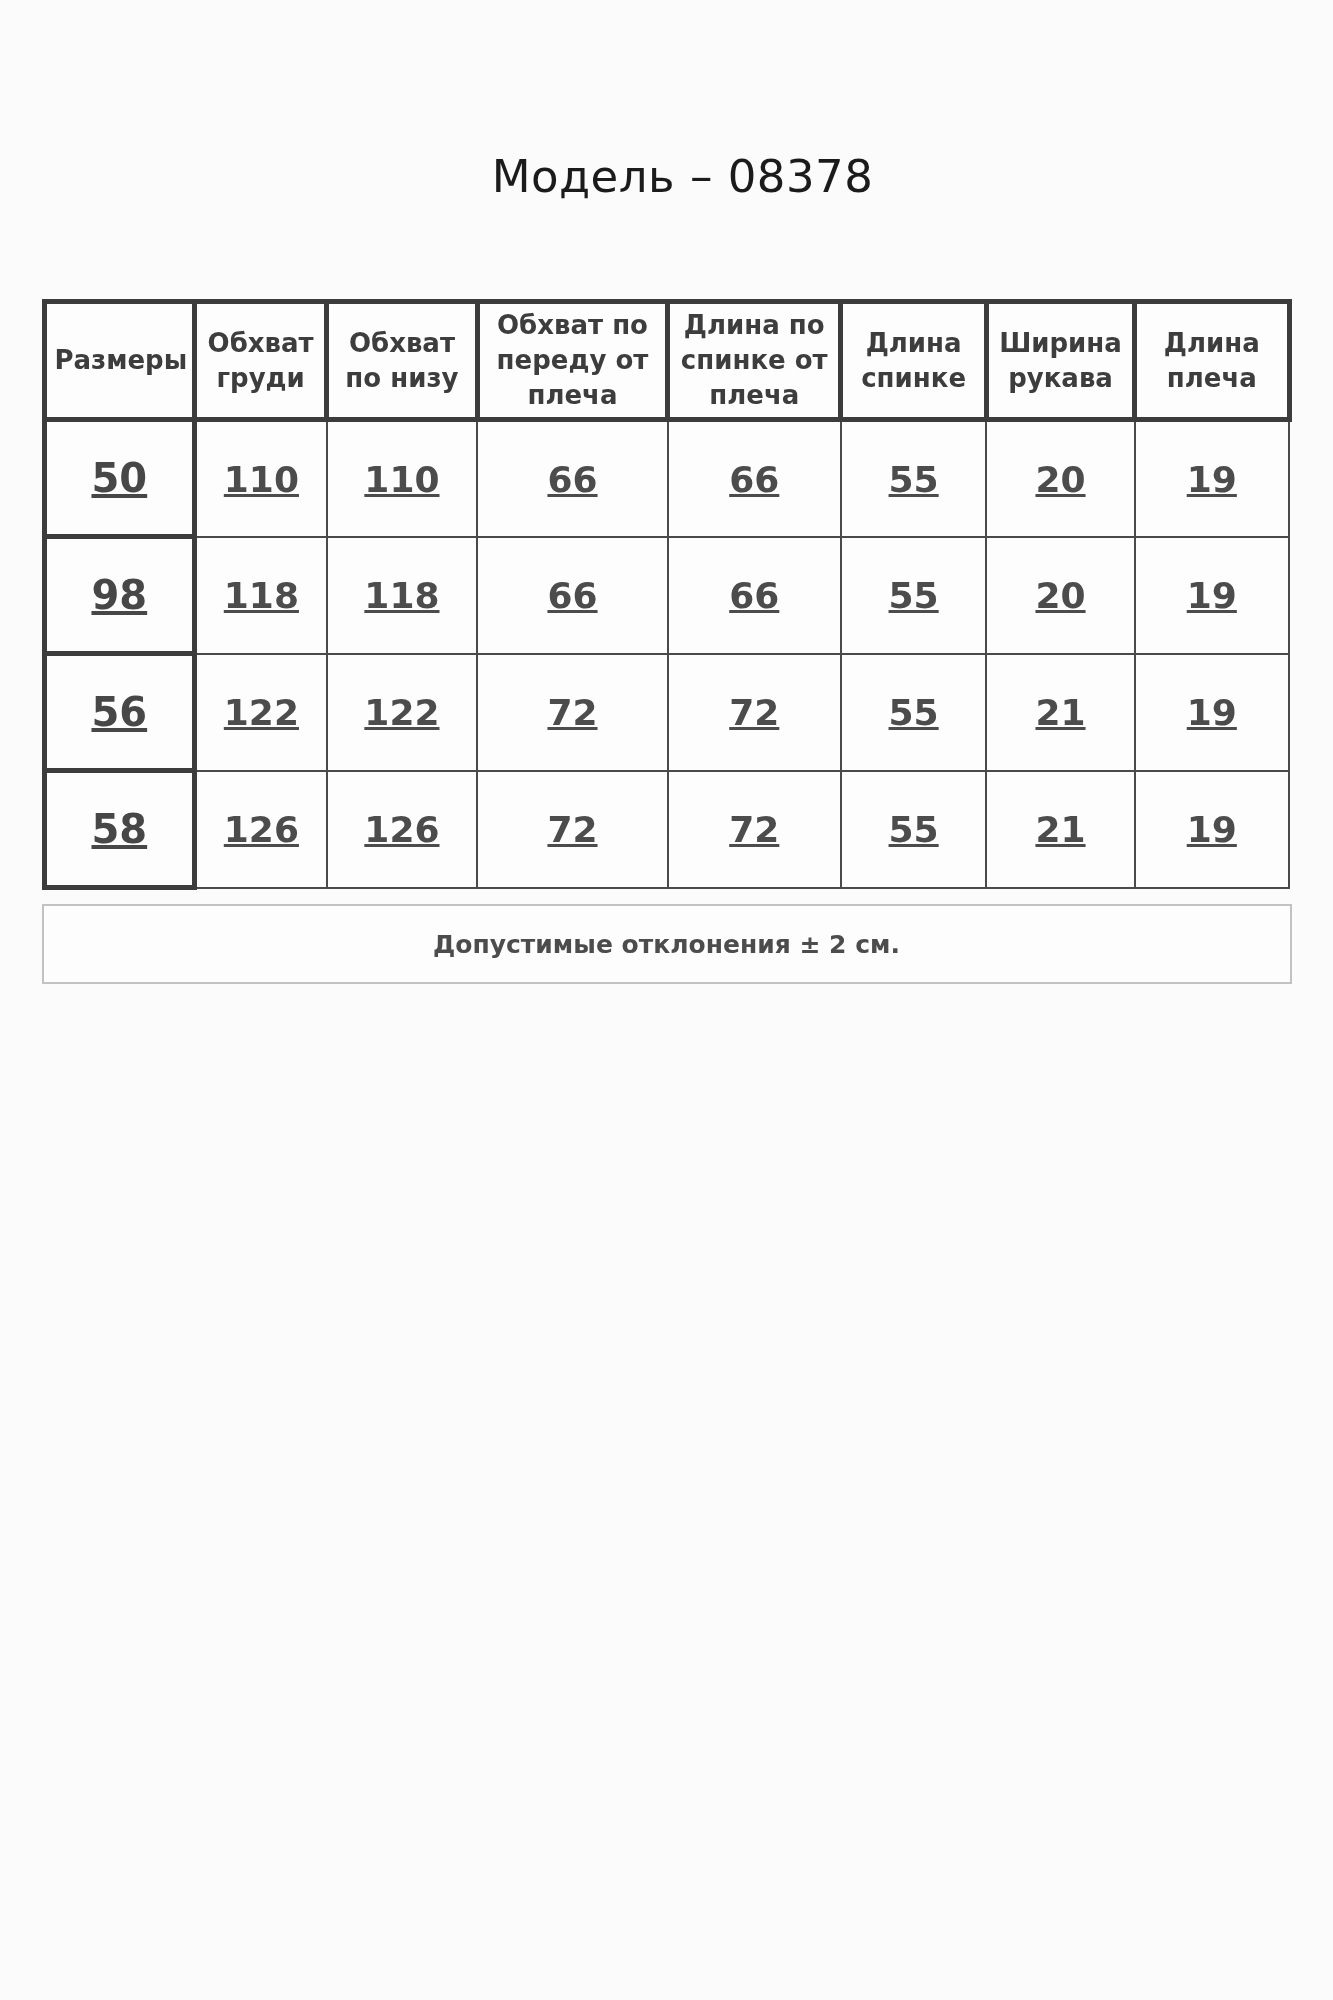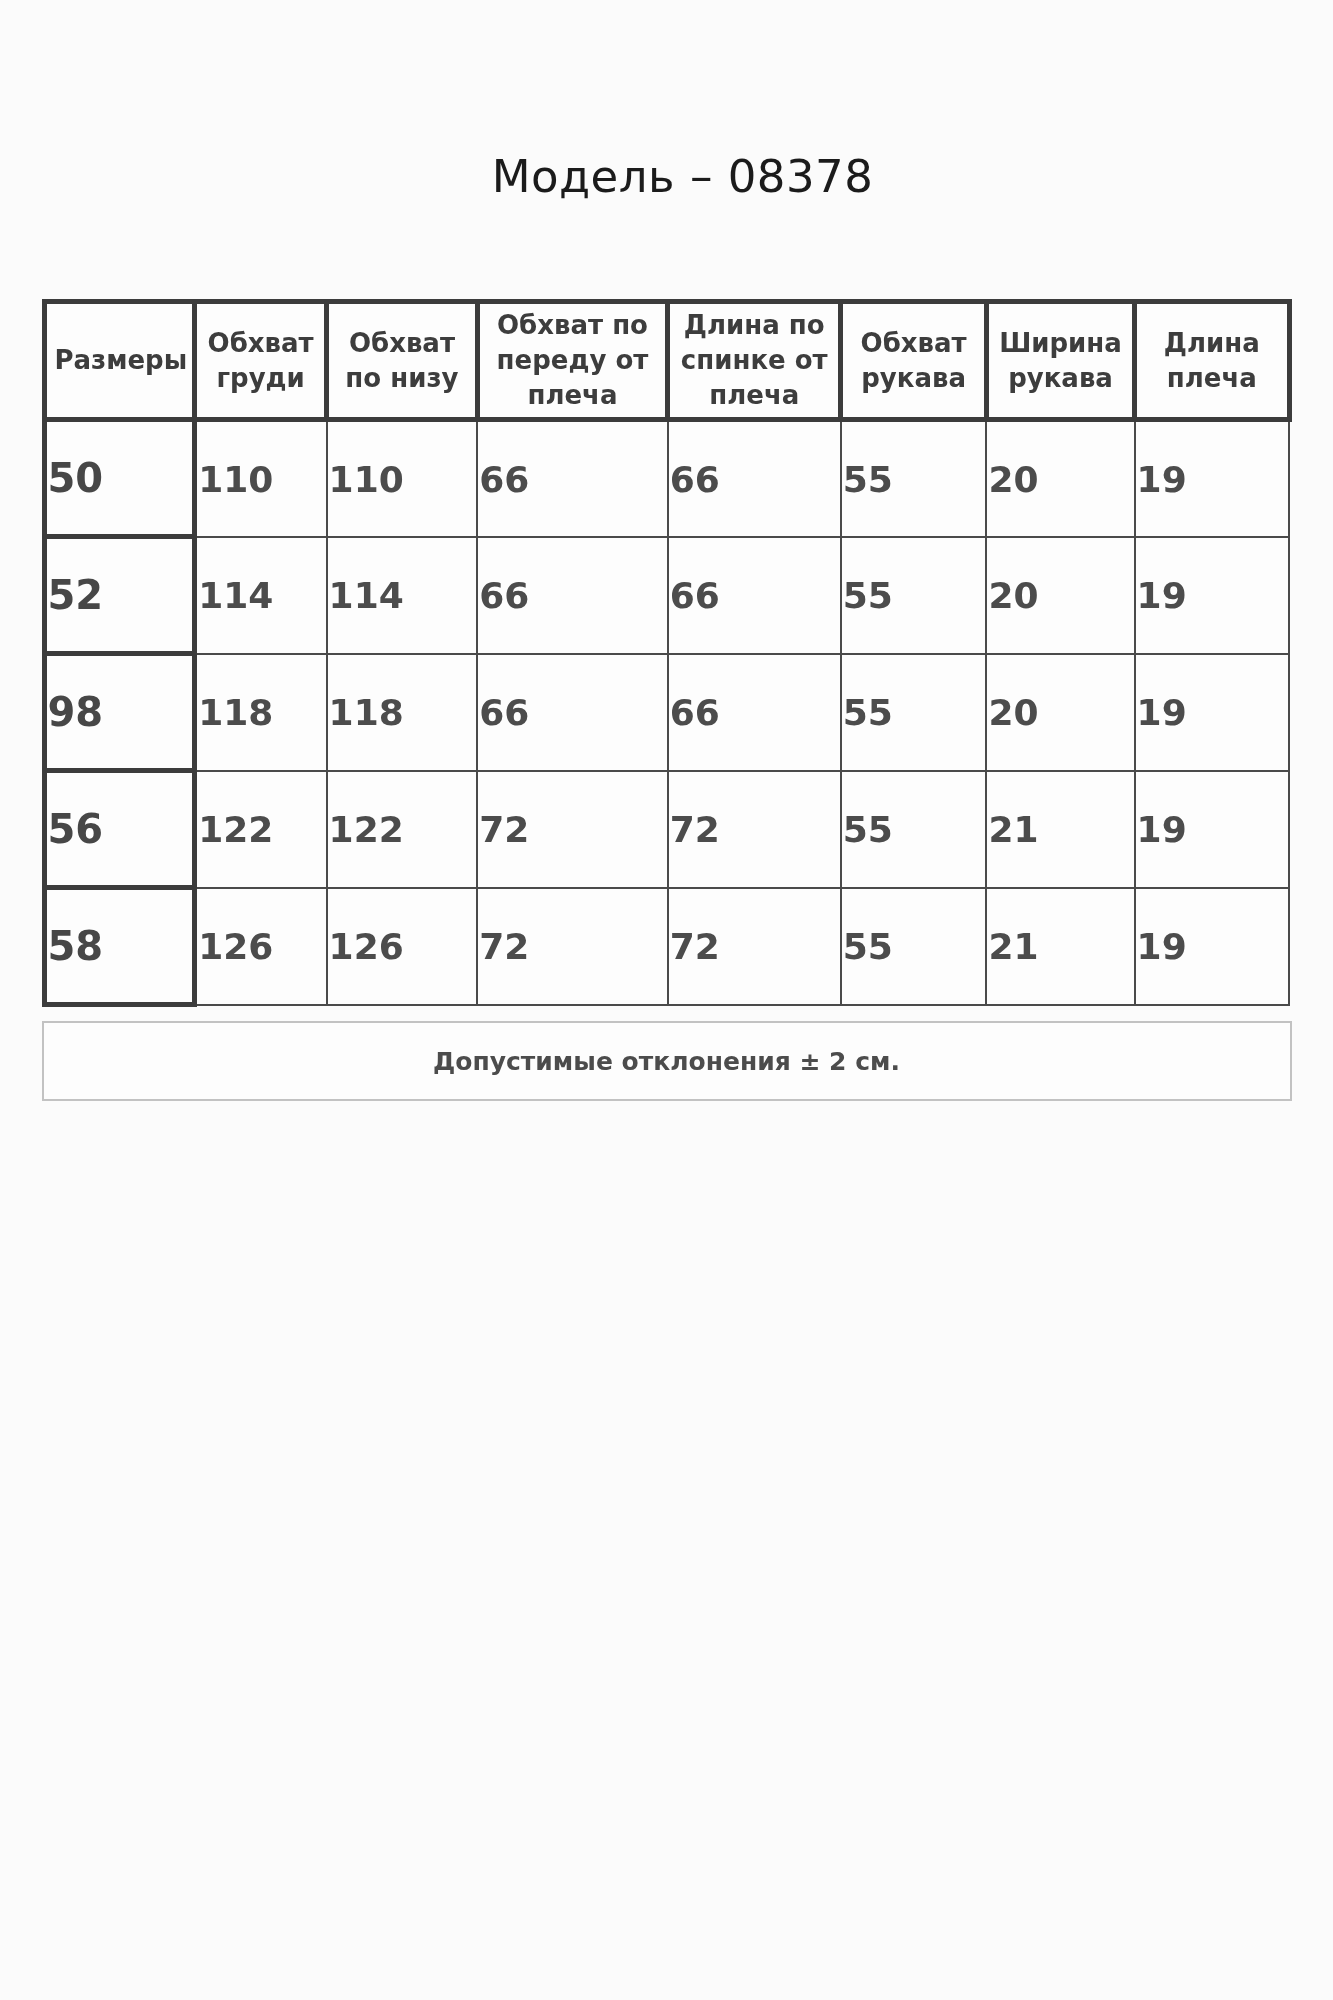--- a/index.html
+++ b/index.html
@@ -53,22 +53,23 @@
     text-align:center;
     vertical-align:middle;
   }
   .size-table td{
     background:var(--cell-bg);
     border:2px solid var(--border-thin);
     font-size:36px;
     font-weight:bold;
     color:#4c4c4c;
     height:117px;
-    text-align:left;
+    text-align:center;
     vertical-align:middle;
+    text-decoration:underline;
   }
   .size-table td.size-cell{
     border:5px solid var(--border-thick);
     font-size:40px;
     color:#474747;
   }
   .footer-note{
     width:100%;
     height:80px;
     border:2px solid var(--border-footer);
@@ -101,40 +102,30 @@
         <col style="width:11.9%">
         <col style="width:12.4%">
       </colgroup>
       <thead>
         <tr>
           <th>Размеры</th>
           <th>Обхват груди</th>
           <th>Обхват по низу</th>
           <th>Обхват по переду от плеча</th>
           <th>Длина по спинке от плеча</th>
-          <th>Обхват рукава</th>
+          <th>Длина спинке</th>
           <th>Ширина рукава</th>
           <th>Длина плеча</th>
         </tr>
       </thead>
       <tbody>
           <tr>
             <td class="size-cell">50</td>
             <td class="value-cell">110</td>
             <td class="value-cell">110</td>
-            <td class="value-cell">66</td>
-            <td class="value-cell">66</td>
-            <td class="value-cell">55</td>
-            <td class="value-cell">20</td>
-            <td class="value-cell">19</td>
-          </tr>
-          <tr>
-            <td class="size-cell">52</td>
-            <td class="value-cell">114</td>
-            <td class="value-cell">114</td>
             <td class="value-cell">66</td>
             <td class="value-cell">66</td>
             <td class="value-cell">55</td>
             <td class="value-cell">20</td>
             <td class="value-cell">19</td>
           </tr>
           <tr>
             <td class="size-cell">98</td>
             <td class="value-cell">118</td>
             <td class="value-cell">118</td>

